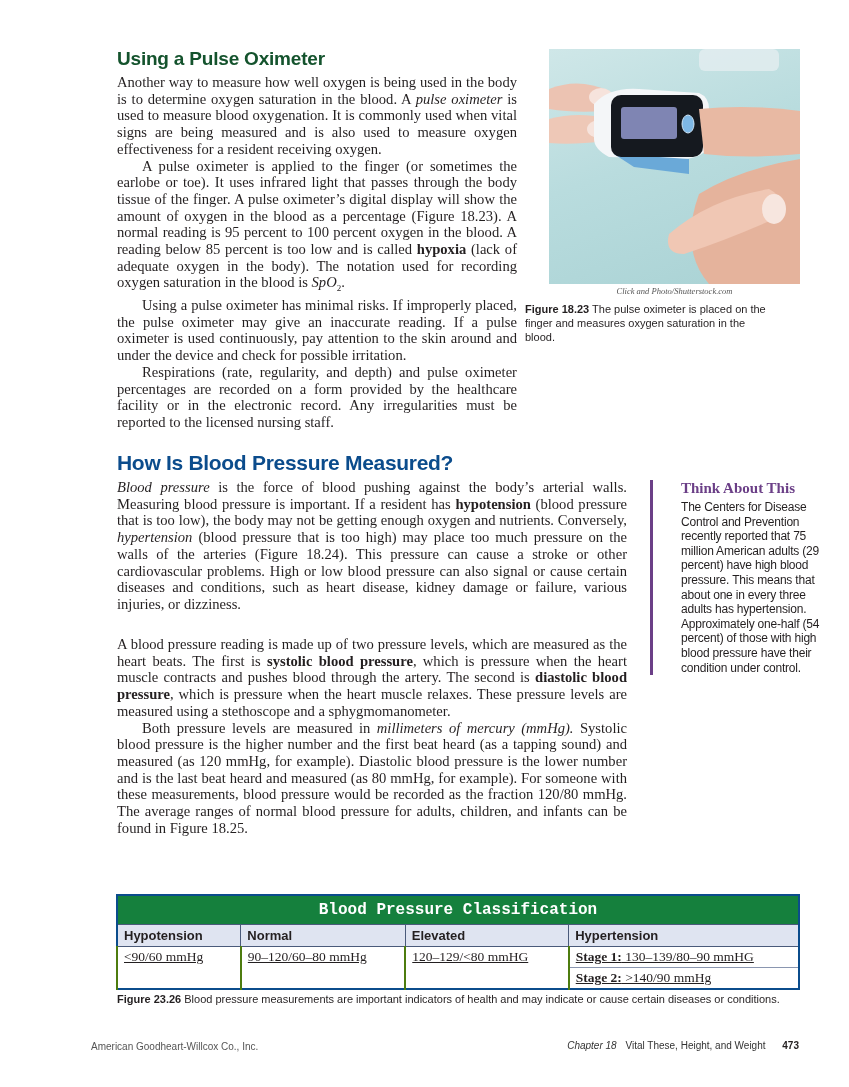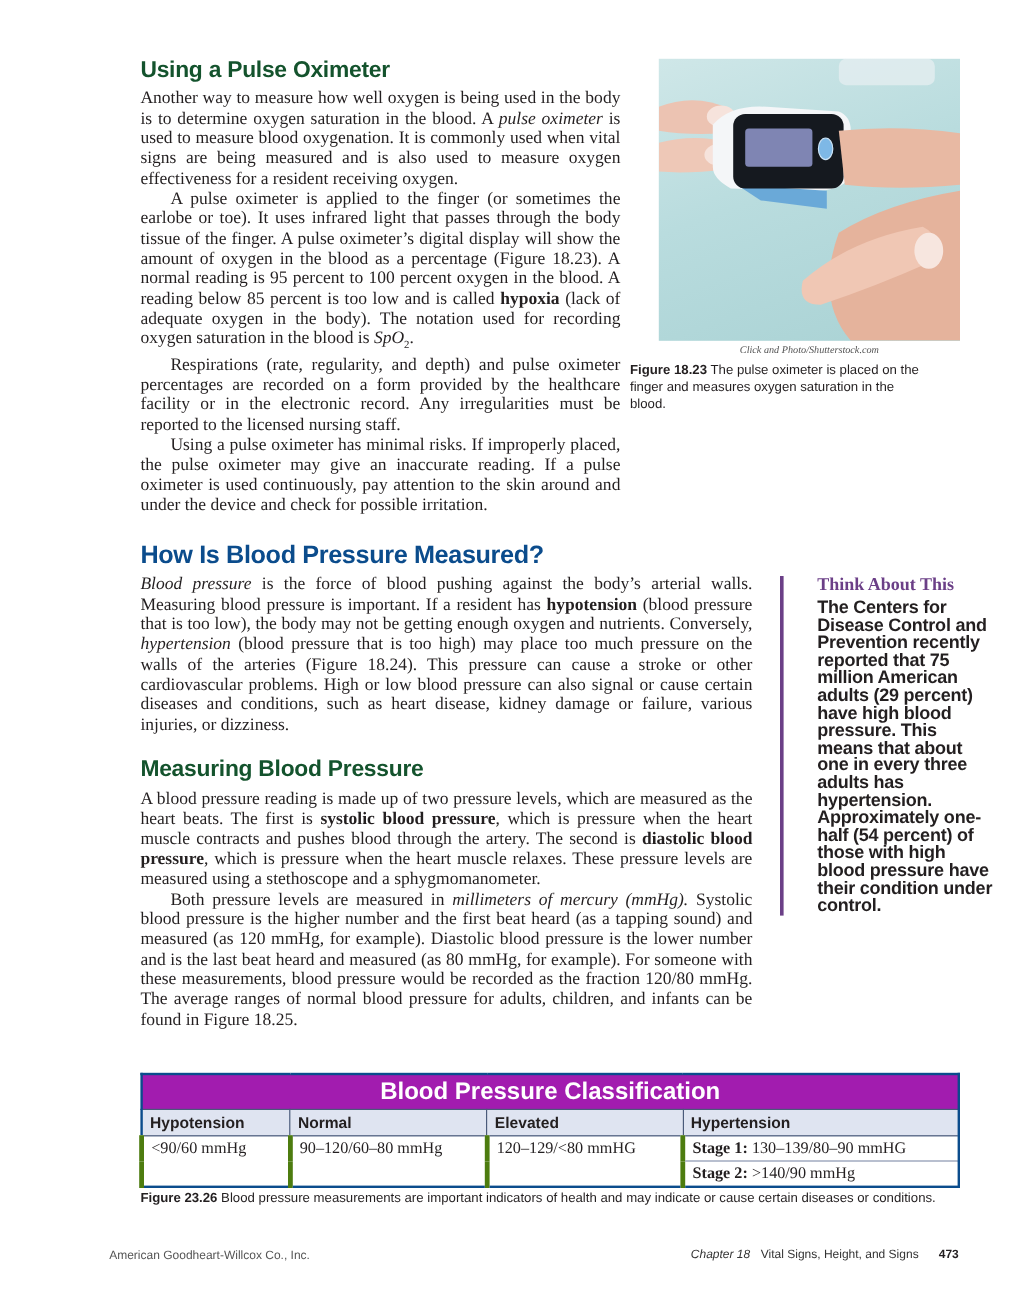--- a/index.html
+++ b/index.html
@@ -9,39 +9,39 @@
   h2.blue { color: #0b4c8c; font-family: "Liberation Sans", "DejaVu Sans", sans-serif; font-weight: bold; margin: 0; font-size: 21px; letter-spacing: -0.3px; }
   .body-text { font-size: 14.6px; line-height: 16.7px; text-align: justify; }
   .body-text p { margin: 0; }
   .body-text p.indent { text-indent: 25px; }
   .photo { background: linear-gradient(160deg, #cfe7e8 0%, #b9dcde 45%, #a9d2d4 100%); overflow: hidden; }
   .credit { font-family: "Liberation Serif", serif; font-style: italic; font-size: 8.5px; color: #555; text-align: center; }
   .fig-cap { font-family: "Liberation Sans", sans-serif; font-size: 11px; line-height: 14px; color: #231f20; }
   .fig-cap b { font-weight: bold; }
   .sidebar { border-left: 3px solid #6b3f87; padding-left: 8px; }
   .sidebar h3 { font-family: "Liberation Serif", serif; color: #6b3f87; font-size: 15px; margin: 0 0 3px 0; font-weight: bold; }
-  .sidebar .txt { font-family: "Liberation Sans", sans-serif; font-size: 15px; line-height: 14.6px; color: #231f20; letter-spacing: -0.2px; font-weight: bold; }
+  .sidebar .txt { font-family: "Liberation Sans", sans-serif; font-size: 12px; line-height: 14.6px; color: #231f20; letter-spacing: -0.2px; }
   table.bp { border-collapse: collapse; width: 684px; border: 2px solid #0b4c8c; font-size: 13.5px; }
-  table.bp th.title { background: #a21caf; color: #fff; font-family: Liberation Sans, sans-serif; font-size: 20px; height: 28px; padding: 0; text-align: center; }
+  table.bp th.title { background: #15803d; color: #fff; font-family: Liberation Mono, monospace; font-size: 16px; height: 28px; padding: 0; text-align: center; }
   table.bp th.col { background: #dfe4f1; font-family: "Liberation Sans", sans-serif; font-weight: bold; text-align: left; padding: 3px 6px; border: 1px solid #4a5a7a; font-size: 13px; }
-  table.bp td { vertical-align: top; padding: 2px 6px; border-left: 4px solid #4d7c0f; border-right: 1px solid #4a5a7a; font-family: "Liberation Serif", serif; }
+  table.bp td { vertical-align: top; padding: 2px 6px; border-left: 2px solid #4d7c0f; border-right: 1px solid #4a5a7a; font-family: "Liberation Serif", serif; text-decoration: underline; }
   table.bp tr.r1 td { border-bottom: none; }
   table.bp tr.r2 td.stage-cell { border-top: 1px solid #8a96b0; }
   .footer { font-family: "Liberation Sans", sans-serif; font-size: 10px; color: #555; }
 </style>
 </head>
 <body>
 
 <div class="abs" style="left:117px; top:48px; width:400px;">
   <h2 class="green">Using a Pulse Oximeter</h2>
   <div class="body-text" style="margin-top:4px;">
     <p><span>Another way to measure how well oxygen is being used in the body is to determine oxygen saturation in the blood. A </span><em>pulse oximeter</em><span> is used to measure blood oxygenation. It is commonly used when vital signs are being measured and is also used to measure oxygen effectiveness for a resident receiving oxygen.</span></p>
     <p class="indent"><span>A pulse oximeter is applied to the finger (or sometimes the earlobe or toe). It uses infrared light that passes through the body tissue of the finger. A pulse oximeter’s digital display will show the amount of oxygen in the blood as a percentage (Figure 18.23). A normal reading is 95 percent to 100 percent oxygen in the blood. A reading below 85 percent is too low and is called </span><strong>hypoxia</strong><span> (lack of adequate oxygen in the body). The notation used for recording oxygen saturation in the blood is </span><em>SpO</em><sub style="font-size:9px;">2</sub><span>.</span></p>
+    <p class="indent">Using a pulse oximeter has minimal risks. If improperly placed, the pulse oximeter may give an inaccurate reading. If a pulse oximeter is used continuously, pay attention to the skin around and under the device and check for possible irritation.</p>
     <p class="indent">Respirations (rate, regularity, and depth) and pulse oximeter percentages are recorded on a form provided by the healthcare facility or in the electronic record. Any irregularities must be reported to the licensed nursing staff.</p>
-    <p class="indent">Using a pulse oximeter has minimal risks. If improperly placed, the pulse oximeter may give an inaccurate reading. If a pulse oximeter is used continuously, pay attention to the skin around and under the device and check for possible irritation.</p>
   </div>
 </div>
 
 <div class="abs photo" style="left:549px; top:49px; width:251px; height:235px;">
   <svg width="251" height="235" viewBox="0 0 251 235">
     <rect x="150" y="0" width="80" height="22" rx="6" fill="#e4eef0" opacity="0.8"></rect>
 
     <path d="M0 40 Q30 28 60 42 Q70 55 55 62 Q25 64 0 60 Z" fill="#ecc3b2"></path>
     <path d="M0 70 Q30 62 60 70 Q68 84 56 92 Q25 96 0 94 Z" fill="#eec8b7"></path>
     <ellipse cx="52" cy="48" rx="12" ry="9" fill="#f6e3dc"></ellipse>
@@ -70,21 +70,20 @@
     <p><em>Blood pressure</em><span> is the force of blood pushing against the body’s arterial walls. Measuring blood pressure is important. If a resident has </span><strong>hypotension</strong><span> (blood pressure that is too low), the body may not be getting enough oxygen and nutrients. Conversely, </span><em>hypertension</em><span> (blood pressure that is too high) may place too much pressure on the walls of the arteries (Figure 18.24). This pressure can cause a stroke or other cardiovascular problems. High or low blood pressure can also signal or cause certain diseases and conditions, such as heart disease, kidney damage or failure, various injuries, or dizziness.</span></p>
   </div>
 </div>
 
 <div class="abs sidebar" style="left:650px; top:480px; width:150px;padding-left:28px;">
   <h3>Think About This</h3>
   <div class="txt">The Centers for Disease Control and Prevention recently reported that 75 million American adults (29 percent) have high blood pressure. This means that about one in every three adults has hypertension. Approximately one-half (54 percent) of those with high blood pressure have their condition under control.</div>
 </div>
 
 <div class="abs" style="left:117px; top:631px; width:510px;">
-  <h2 class="green">Measuring Blood Pressure</h2>
   <div class="body-text" style="margin-top:5px;">
     <p><span>A blood pressure reading is made up of two pressure levels, which are measured as the heart beats. The first is </span><strong>systolic blood pressure</strong><span>, which is pressure when the heart muscle contracts and pushes blood through the artery. The second is </span><strong>diastolic blood pressure</strong><span>, which is pressure when the heart muscle relaxes. These pressure levels are measured using a stethoscope and a sphygmomanometer.</span></p>
     <p class="indent"><span>Both pressure levels are measured in </span><em>millimeters of mercury (mmHg).</em><span> Systolic blood pressure is the higher number and the first beat heard (as a tapping sound) and measured (as 120 mmHg, for example). Diastolic blood pressure is the lower number and is the last beat heard and measured (as 80 mmHg, for example). For someone with these measurements, blood pressure would be recorded as the fraction 120/80 mmHg. The average ranges of normal blood pressure for adults, children, and infants can be found in Figure 18.25.</span></p>
   </div>
 </div>
 
 <div class="abs" style="left:116px; top:894px;">
   <table class="bp">
     <colgroup>
         <col style="width:124px">
@@ -114,15 +113,15 @@
   </tbody>
     </table>
 </div>
 <div class="abs fig-cap" style="left:117px; top:992px; width:700px; white-space:nowrap;">
   <b>Figure 23.26</b><span> Blood pressure measurements are important indicators of health and may indicate or cause certain diseases or conditions.</span>
 </div>
 
 <div class="abs footer" style="left:91px; top:1041px;">American Goodheart-Willcox Co., Inc.</div>
 <div class="abs footer" style="right:50px; top:1040px; color:#333;">
   <i>Chapter 18</i>
-  <span style="margin-left:6px;">Vital Signs, Height, and Signs</span>
+  <span style="margin-left:6px;">Vital These, Height, and Weight</span>
   <b style="margin-left:14px; color:#231f20;">473</b>
 </div>
 
 </body></html>

